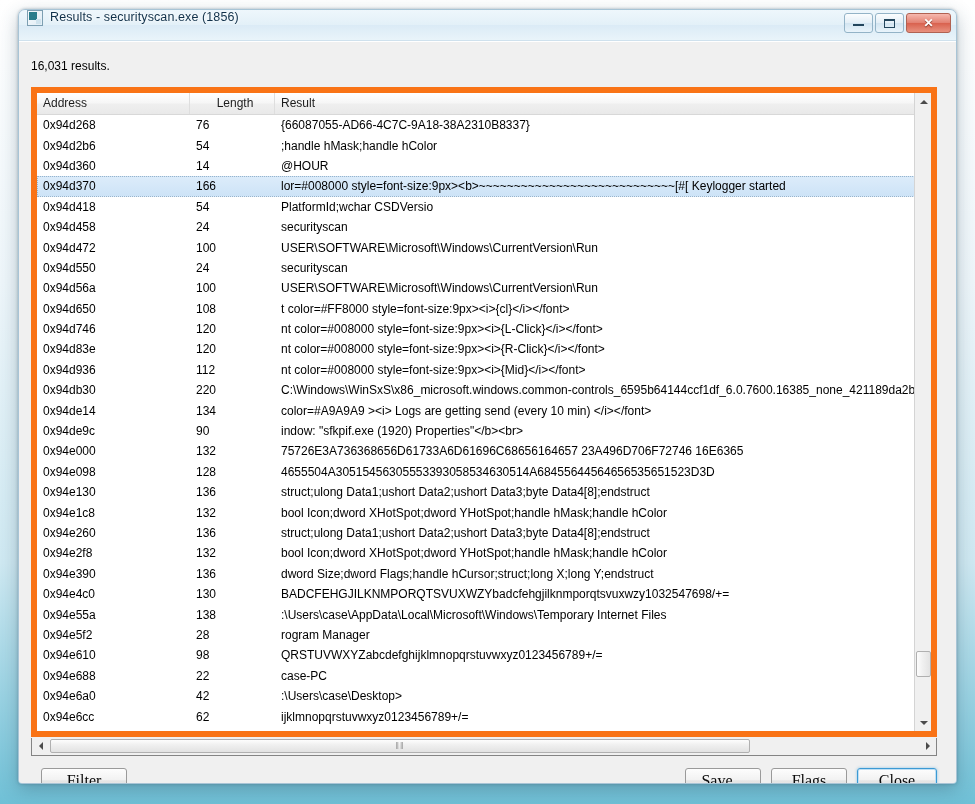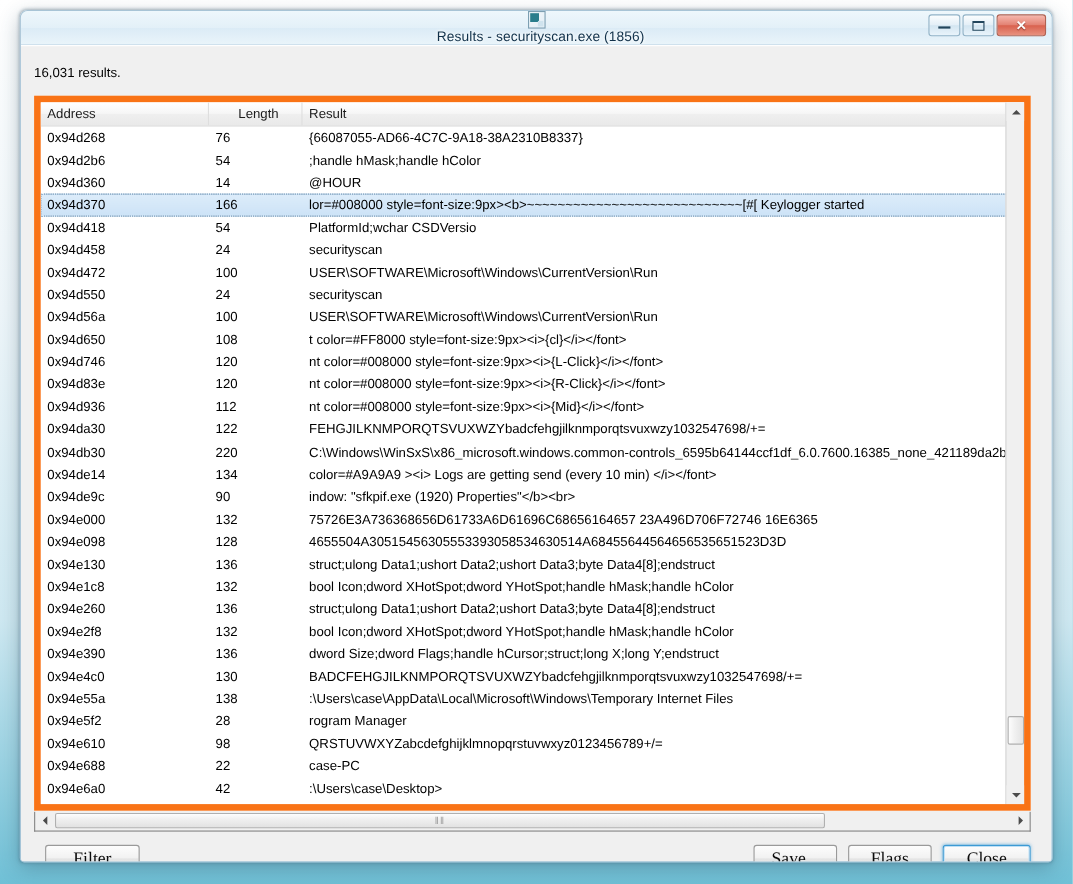--- a/index.html
+++ b/index.html
@@ -35,23 +35,21 @@
   }
 
   
   #titlebar {
     position: relative;
     height: 30px;
     background: linear-gradient(180deg, #eef7fc 0%, #e3f0f8 50%, #dbebf6 51%, #e9f4fa 100%);
     border-bottom: 1px solid #cfe1ed;
     border-radius: 6px 6px 0 0;
     display: flex;
-    align-items: center;
     padding-left: 8px;
-    flex-direction: column;
   }
   #app-icon {
     width: 16px; height: 16px;
     margin-right: 7px;
     background: linear-gradient(135deg,#f4f8fb 0%, #e2eef6 100%);
     border: 1px solid #7d9fb2;
     position: relative;
     box-sizing: border-box;
   }
   #app-icon::before {
@@ -399,25 +397,20 @@
             </div>
             <div class="row">
               <div class="cell addr">0x94d83e</div>
               <div class="cell len">120</div>
               <div class="cell res">nt color=#008000 style=font-size:9px&gt;&lt;i&gt;{R-Click}&lt;/i&gt;&lt;/font&gt;</div>
             </div>
             <div class="row">
               <div class="cell addr">0x94d936</div>
               <div class="cell len">112</div>
               <div class="cell res">nt color=#008000 style=font-size:9px&gt;&lt;i&gt;{Mid}&lt;/i&gt;&lt;/font&gt;</div>
-            </div>
-            <div class="row">
-              <div class="cell addr">0x94da30</div>
-              <div class="cell len">122</div>
-              <div class="cell res">FEHGJILKNMPORQTSVUXWZYbadcfehgjilknmporqtsvuxwzy1032547698/+=</div>
             </div>
             <div class="row">
               <div class="cell addr">0x94db30</div>
               <div class="cell len">220</div>
               <div class="cell res">C:\Windows\WinSxS\x86_microsoft.windows.common-controls_6595b64144ccf1df_6.0.7600.16385_none_421189da2b7fabfc</div>
             </div>
             <div class="row">
               <div class="cell addr">0x94de14</div>
               <div class="cell len">134</div>
               <div class="cell res">color=#A9A9A9 &gt;&lt;i&gt; Logs are getting send (every 10 min) &lt;/i&gt;&lt;/font&gt;</div>

